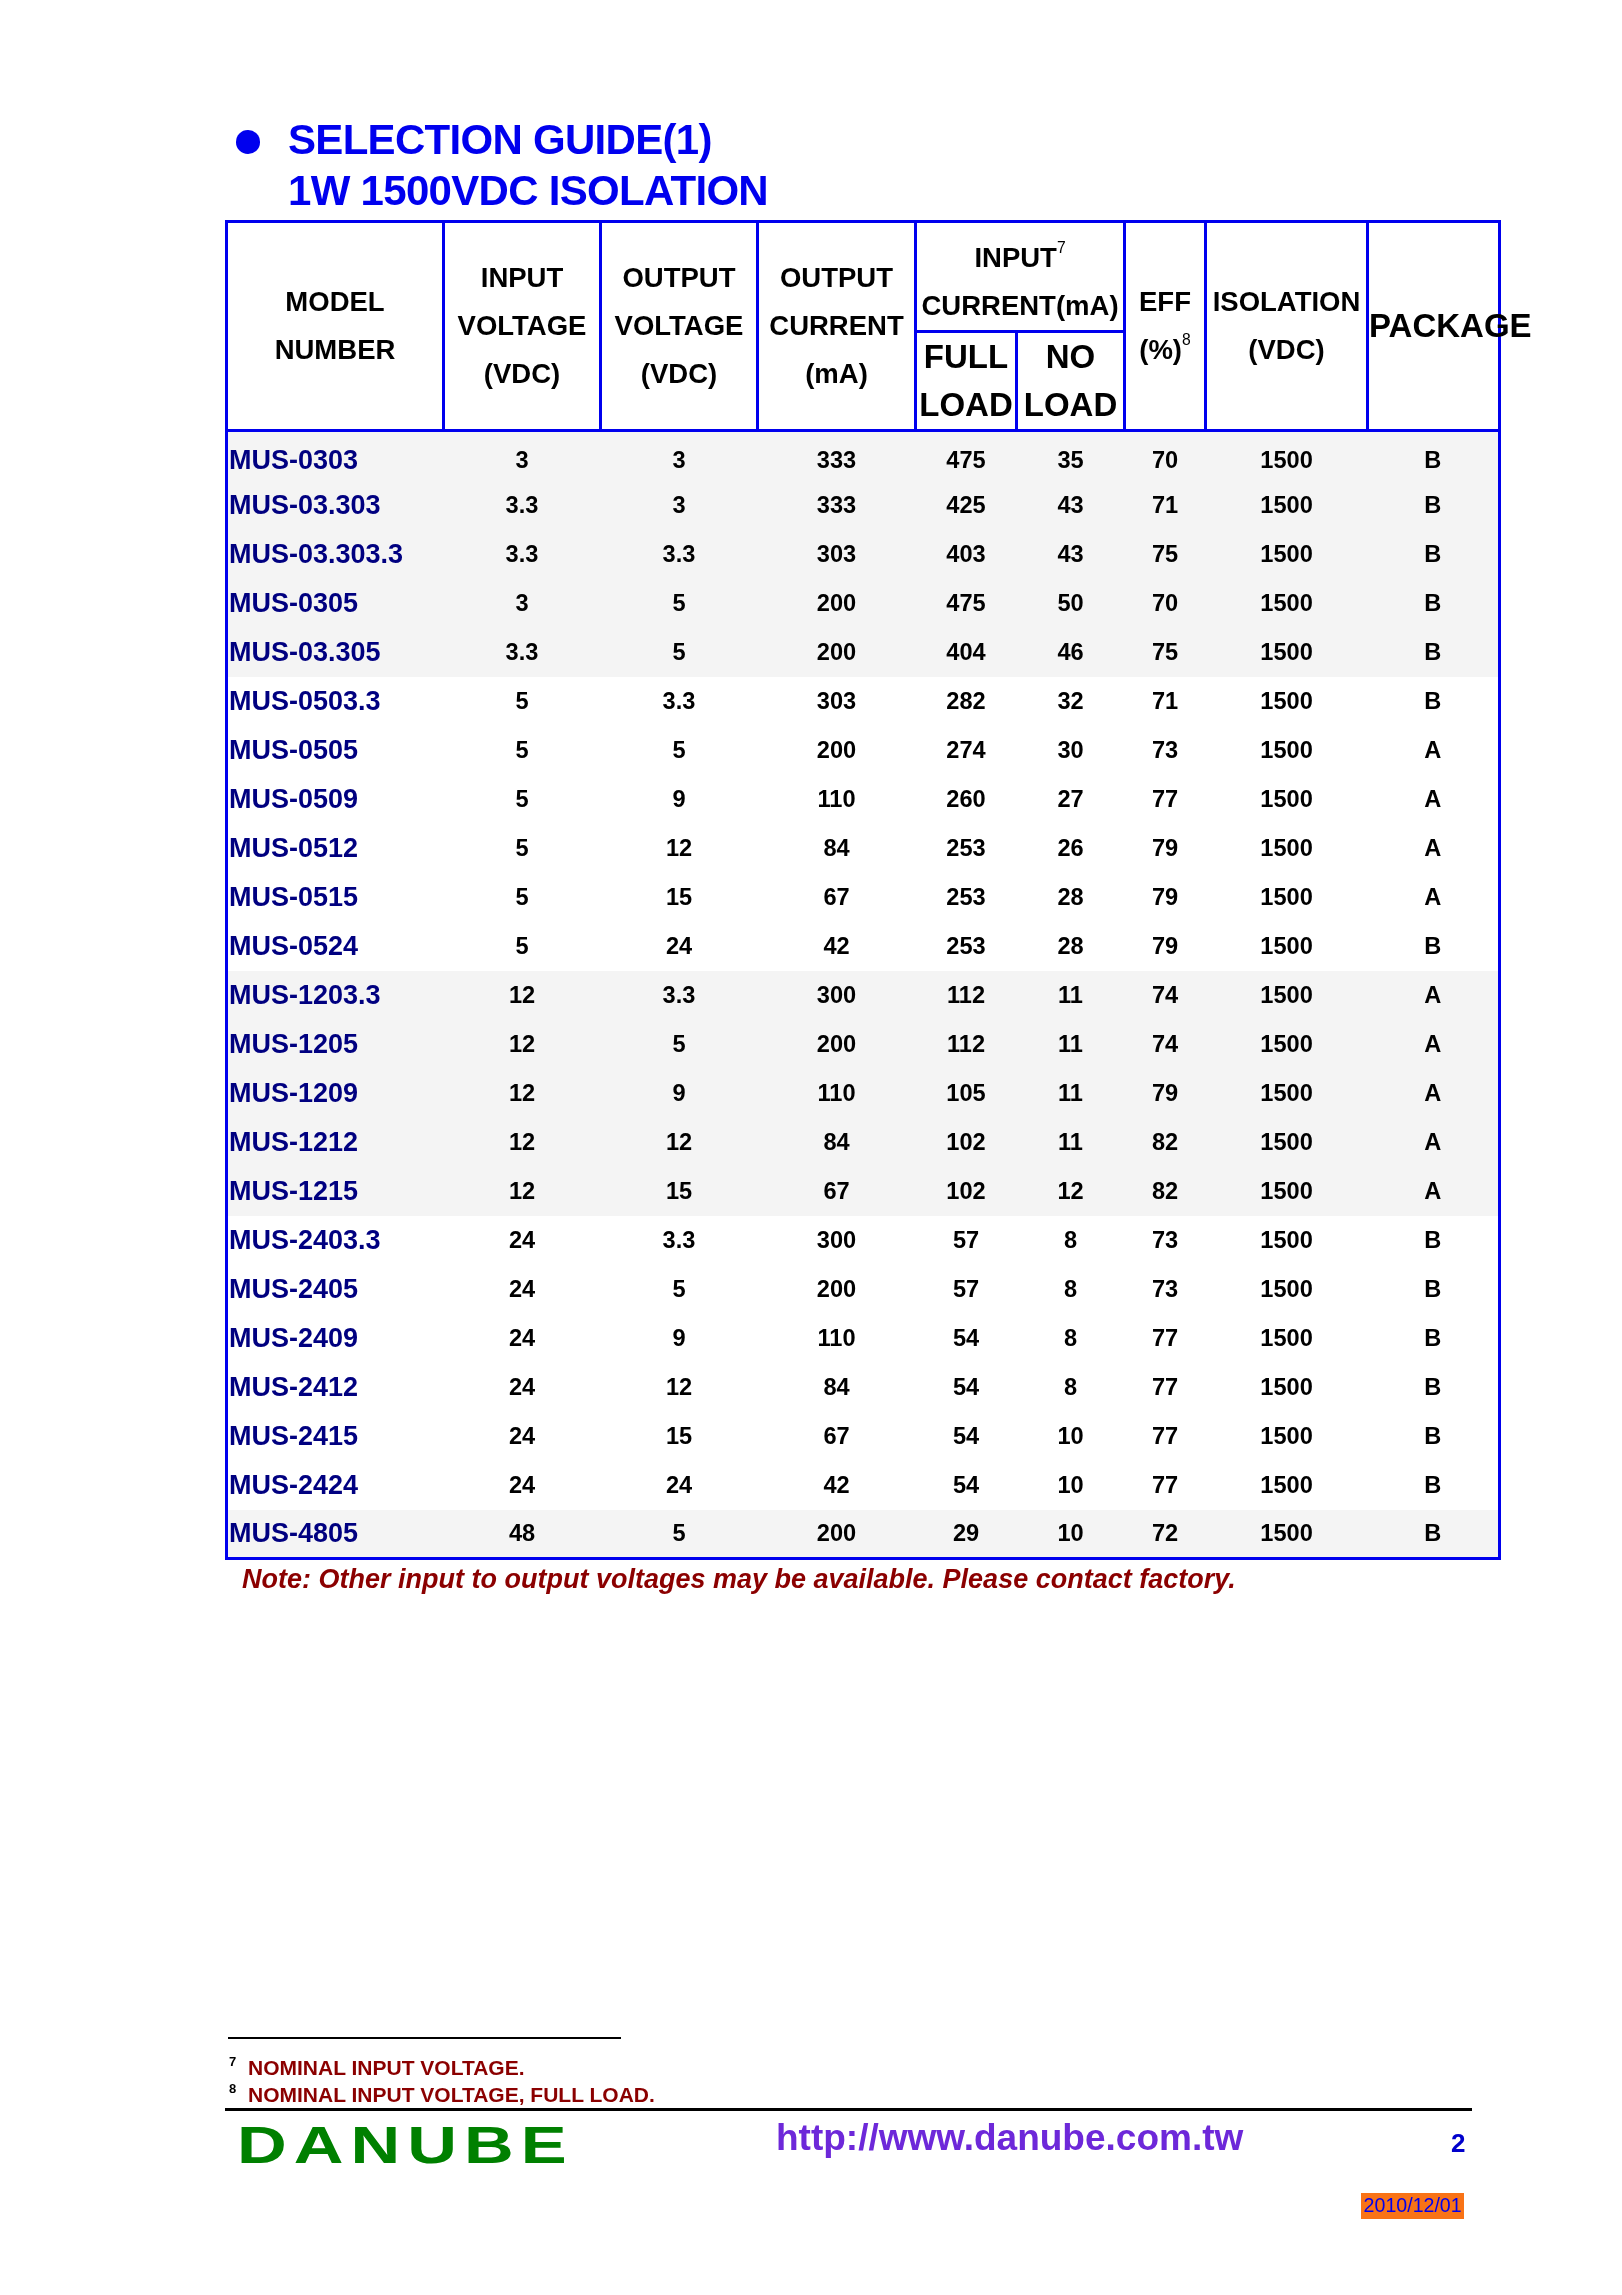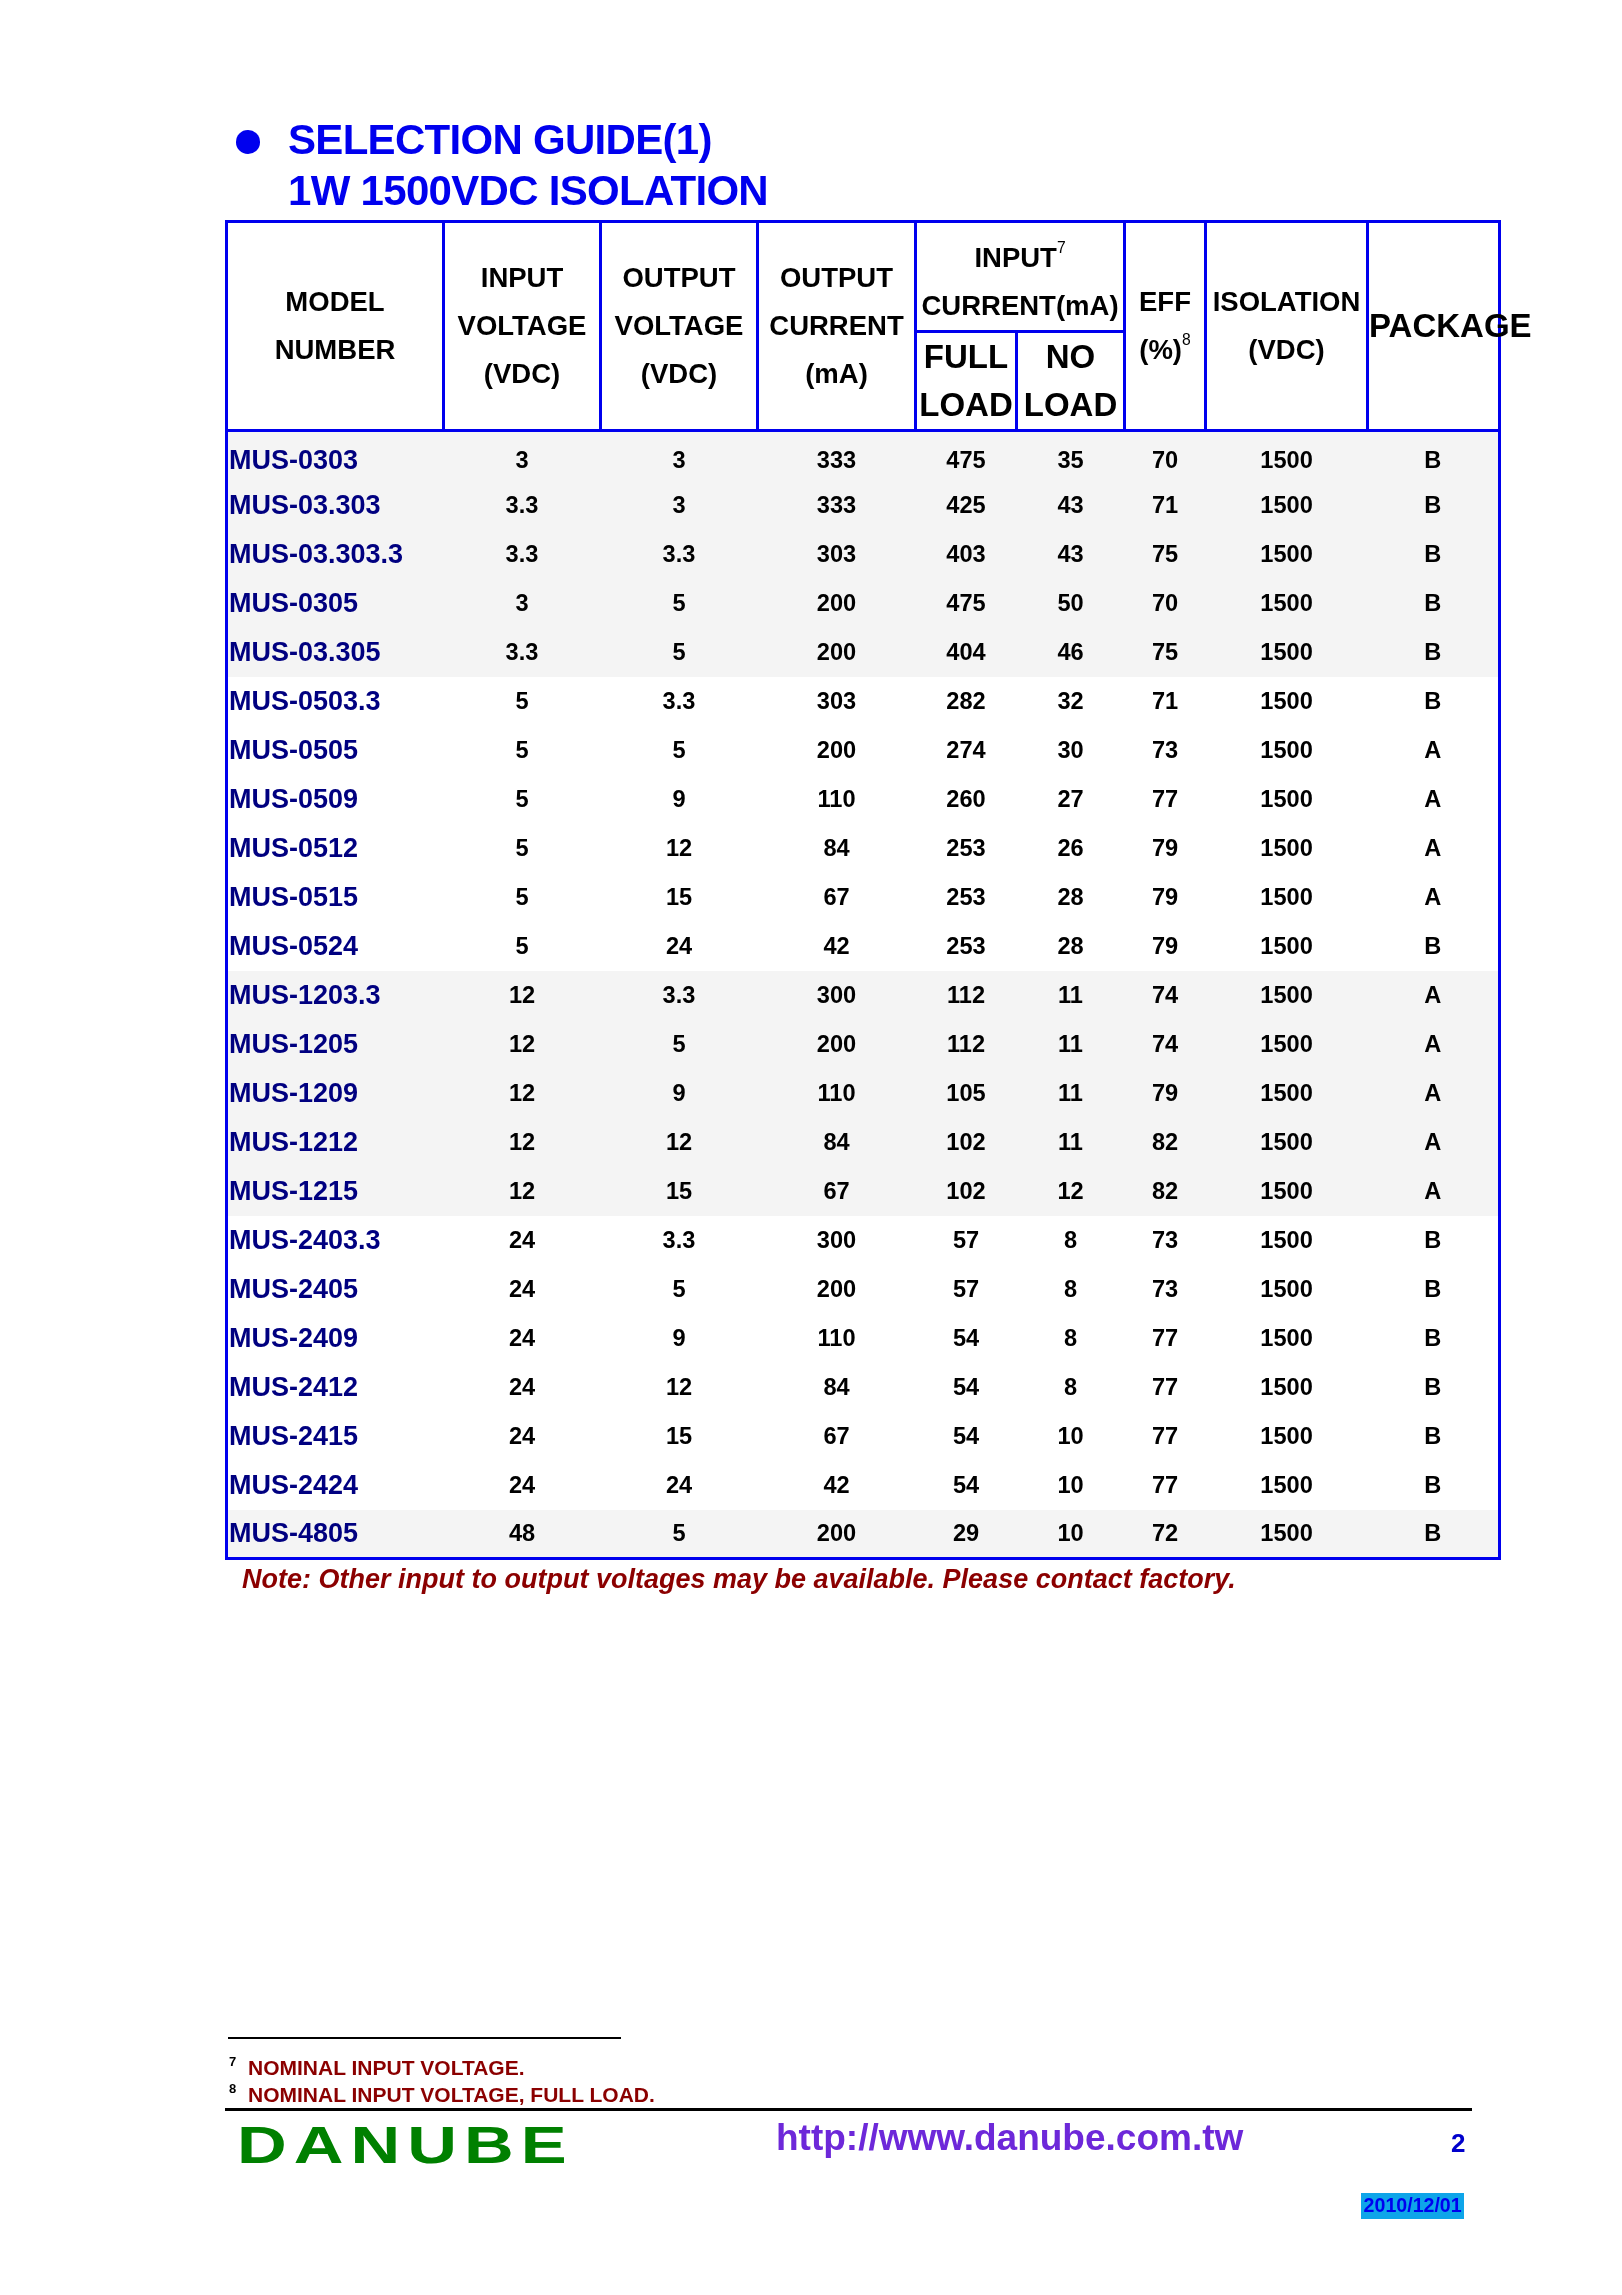--- a/index.html
+++ b/index.html
@@ -70,22 +70,22 @@
     .url {
       position: absolute; left: 776px; top: 2117px; white-space: nowrap;
       font-size: 37px; font-weight: bold; color: #6d28d9;
     }
     .page-num {
       position: absolute; left: 1451px; top: 2128px;
       font-size: 26px; font-weight: bold; color: #0000cc;
     }
     .date {
       position: absolute; left: 1361px; top: 2193px; white-space: nowrap;
-      font-size: 19.6px; font-weight: bold; color: #0000ee;
-      background: #0ea5e9; padding: 1.3px 2.6px;
+      font-size: 19.6px; font-weight: normal; color: #0000ee;
+      background: #f97316; padding: 1.3px 2.6px;
     }
   </style>
 </head>
 <body>
 
 <div class="title-block">
   <div class="bullet"></div>
   <div class="title-line l1">SELECTION GUIDE(1)</div>
   <div class="title-line l2">1W 1500VDC ISOLATION</div>
 </div>

